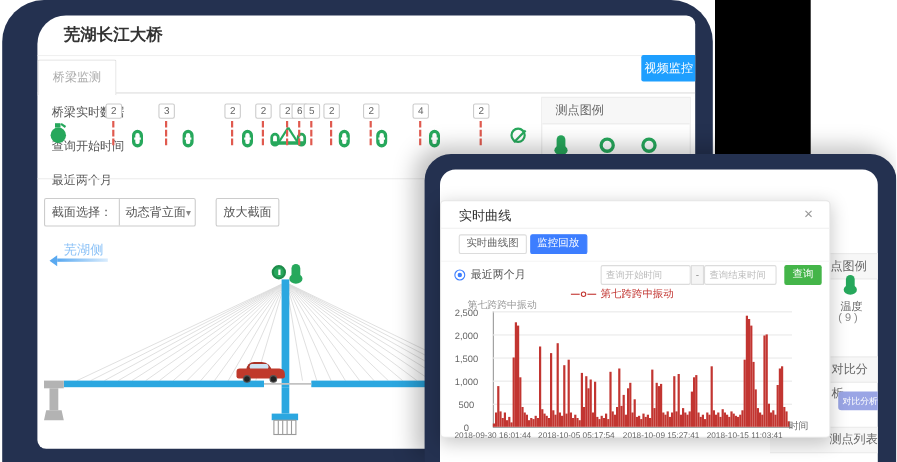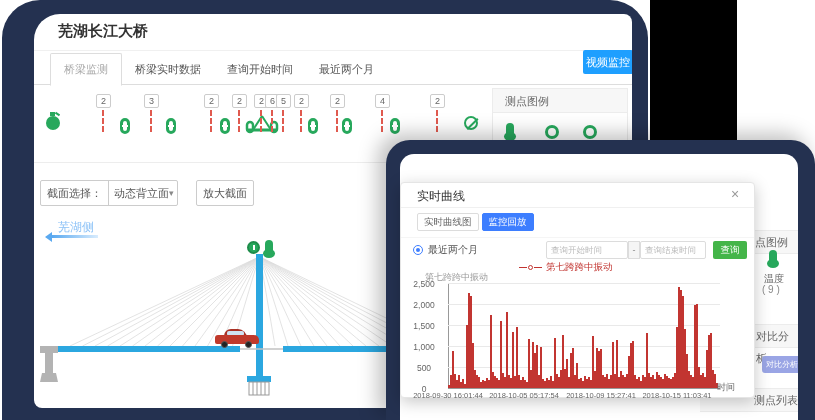--- a/index.html
+++ b/index.html
@@ -8,21 +8,21 @@
   .abs{position:absolute;}
 
   
   .main-frame{left:2px;top:0;width:646px;height:420px;background:#243150;border-radius:38px 38px 0 0;}
   .black-block{left:650px;top:0;width:87px;height:142px;background:#000;}
   .main-page{left:34px;top:14px;width:598px;height:394px;background:#fff;border-radius:26px 8px 8px 8px;overflow:hidden;}
 
   
   .mp-title{left:24px;top:8px;font-size:15px;font-weight:bold;color:#333;}
   .mp-header-line{left:0;top:36px;width:598px;height:1px;background:#f0f0f0;}
-  .mp-tabs{left:0;top:40px;width:598px;height:31px;border-bottom:1px solid #ddd;display:flex;align-items:center;padding-left:16px;}
+  .mp-tabs{left:0;top:40px;width:598px;height:31px;border-bottom:1px solid #ddd;display:flex;align-items:flex-start;padding-left:0;flex-direction:column;}
   .tab{padding:8px 13px;font-size:11px;color:#555;cursor:pointer;}
   .tab.active{border:1px solid #ddd;border-bottom:1px solid #fff;margin-bottom:-1px;color:#aaa;border-radius:2px 2px 0 0;background:#fff;}
   .video-btn{left:549px;top:36px;width:50px;height:24px;background:#1e9fff;color:#fff;font-size:11px;border:none;border-radius:2px;line-height:24px;text-align:center;padding:0;}
 
   
   .sensor-strip{left:0;top:76px;width:598px;height:54px;}
   .badge{position:absolute;top:4px;width:15px;height:14px;border:1px solid #ccc;background:#fff;color:#666;font-size:9px;text-align:center;line-height:13px;border-radius:2px;}
   .dashline{position:absolute;top:20px;width:0;height:22px;border-left:2px dashed #e05a4f;}
   .chain{position:absolute;top:28px;width:10px;height:16px;border:3px solid #27a85c;border-radius:5px;}
   .chain:after{content:"";position:absolute;left:-1px;right:-1px;top:4px;height:2px;background:#fff;}

